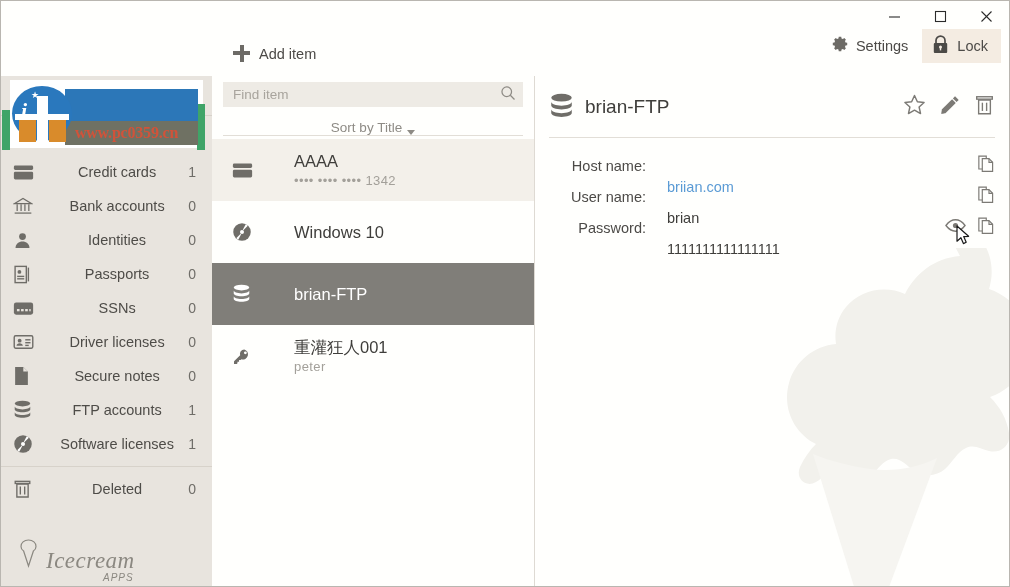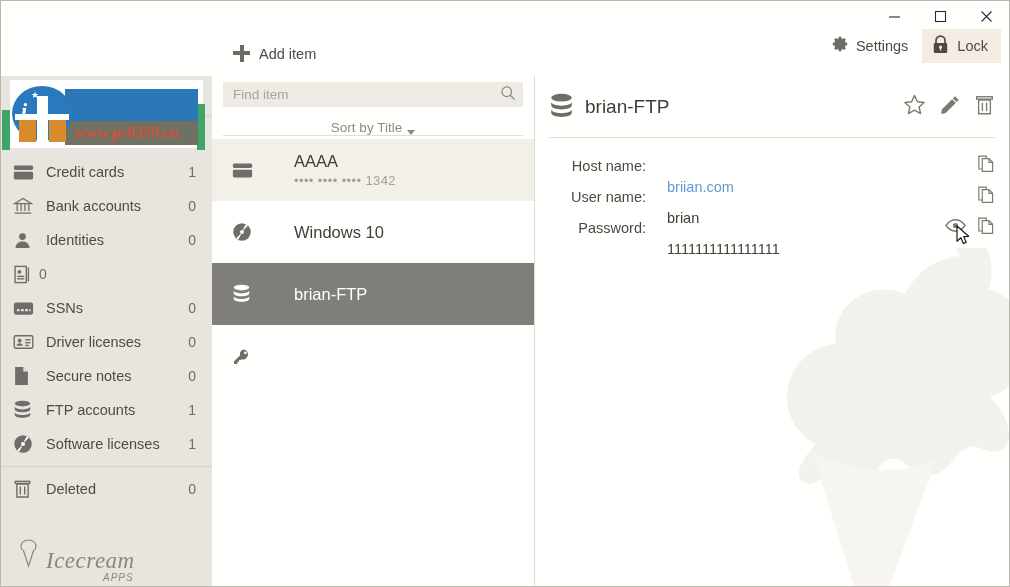--- a/index.html
+++ b/index.html
@@ -94,20 +94,21 @@
     display: flex; flex-direction: column;
   }
   .sidebar-scroll { flex: 1 1 auto; overflow: hidden; }
   .nav-item {
     height: 34px;
     display: flex; align-items: center;
     padding: 0 16px 0 12px;
     cursor: default;
     color: #4e4c48;
     font-size: 14.5px;
+    text-align: center;
   }
   .nav-ico {
     width: 26px; flex: 0 0 26px;
     display: flex; align-items: center; justify-content: flex-start;
     color: #6f6d68;
   }
   .nav-label { flex: 1 1 auto; padding-left: 7px; }
   .nav-count { color: #6f6d68; font-size: 14px; }
   .nav-sep { height: 1px; background: #d7d2ca; margin: 5px 0 5px 0; }
 
@@ -378,20 +379,21 @@
           <div class="nav-item">
             <span class="nav-ico">
               <svg width="18" height="19" viewBox="0 0 20 22" fill="none" stroke="currentColor" stroke-width="1.6">
                 <rect x="2" y="1.6" width="13" height="18.8"></rect>
                 <circle cx="7" cy="8" r="2.2" fill="currentColor" stroke="none"></circle>
                 <line x1="4.4" y1="13.2" x2="12.6" y2="13.2"></line>
                 <line x1="4.4" y1="16" x2="12.6" y2="16"></line>
                 <line x1="17.4" y1="3" x2="17.4" y2="19"></line>
               </svg>
             </span>
+            <span class="nav-label">Passports</span>
             <span class="nav-count">0</span>
           </div>
           <div class="nav-item">
             <span class="nav-ico">
               <svg width="21" height="15" viewBox="0 0 24 16" fill="currentColor">
                 <rect x="1" y="1" width="22" height="14" rx="2.6"></rect>
                 <rect x="4.5" y="8.6" width="3" height="2.6" fill="#e8e4de"></rect>
                 <rect x="9.2" y="8.6" width="3" height="2.6" fill="#e8e4de"></rect>
                 <rect x="13.9" y="8.6" width="3" height="2.6" fill="#e8e4de"></rect>
                 <rect x="18.6" y="8.6" width="1.6" height="2.6" fill="#e8e4de"></rect>
@@ -540,20 +542,24 @@
             </span>
             <span class="item-txt">
               <span class="item-title">brian-FTP</span>
             </span>
           </div>
           <div class="item">
             <span class="item-ico">
               <svg width="19" height="19" viewBox="0 0 24 24" fill="currentColor">
                 <path d="M15.5 3a5.5 5.5 0 00-5.2 7.3L2.6 18l-.1 3.5 3.5-.1.9-.9v-2h2v-2h2l.9-.9A5.5 5.5 0 1015.5 3zm1.4 6.2a1.8 1.8 0 110-3.6 1.8 1.8 0 010 3.6z"></path>
               </svg>
+            </span>
+            <span class="item-txt">
+              <span class="item-title">重灌狂人001</span>
+              <span class="item-sub">peter</span>
             </span>
           </div>
         </div>
     </div>
 
     <div class="detail">
       <svg class="cone-wm" viewBox="0 0 320 360">
         <path fill="#f2f1ec" d="M243 8c-26 2-45 18-55 38-20-9-45-4-59 13-9 11-12 24-10 37-22 2-41 17-47 39-7 25 5 50 27 61-6 6-12 14-16 23-5 12 6 21 16 15 7-4 12-11 19-11 6 0 9 6 15 9 8 4 16 1 22-5 6-6 11-14 19-16 9-2 15 6 22 11 10 7 23 7 32-1 8-7 12-17 21-21 8-4 15 1 23 3 12 3 22-6 20-18-2-14-9-26-19-36 24-8 41-32 39-58-2-24-19-43-40-50 6-19 2-41-13-55-10-9-22-13-34-12z"></path>
         <path fill="#f6f5f1" d="M96 206l47 152h22l55-148c-20 10-44 14-67 11-20-3-40-8-57-15z"></path>
       </svg>

